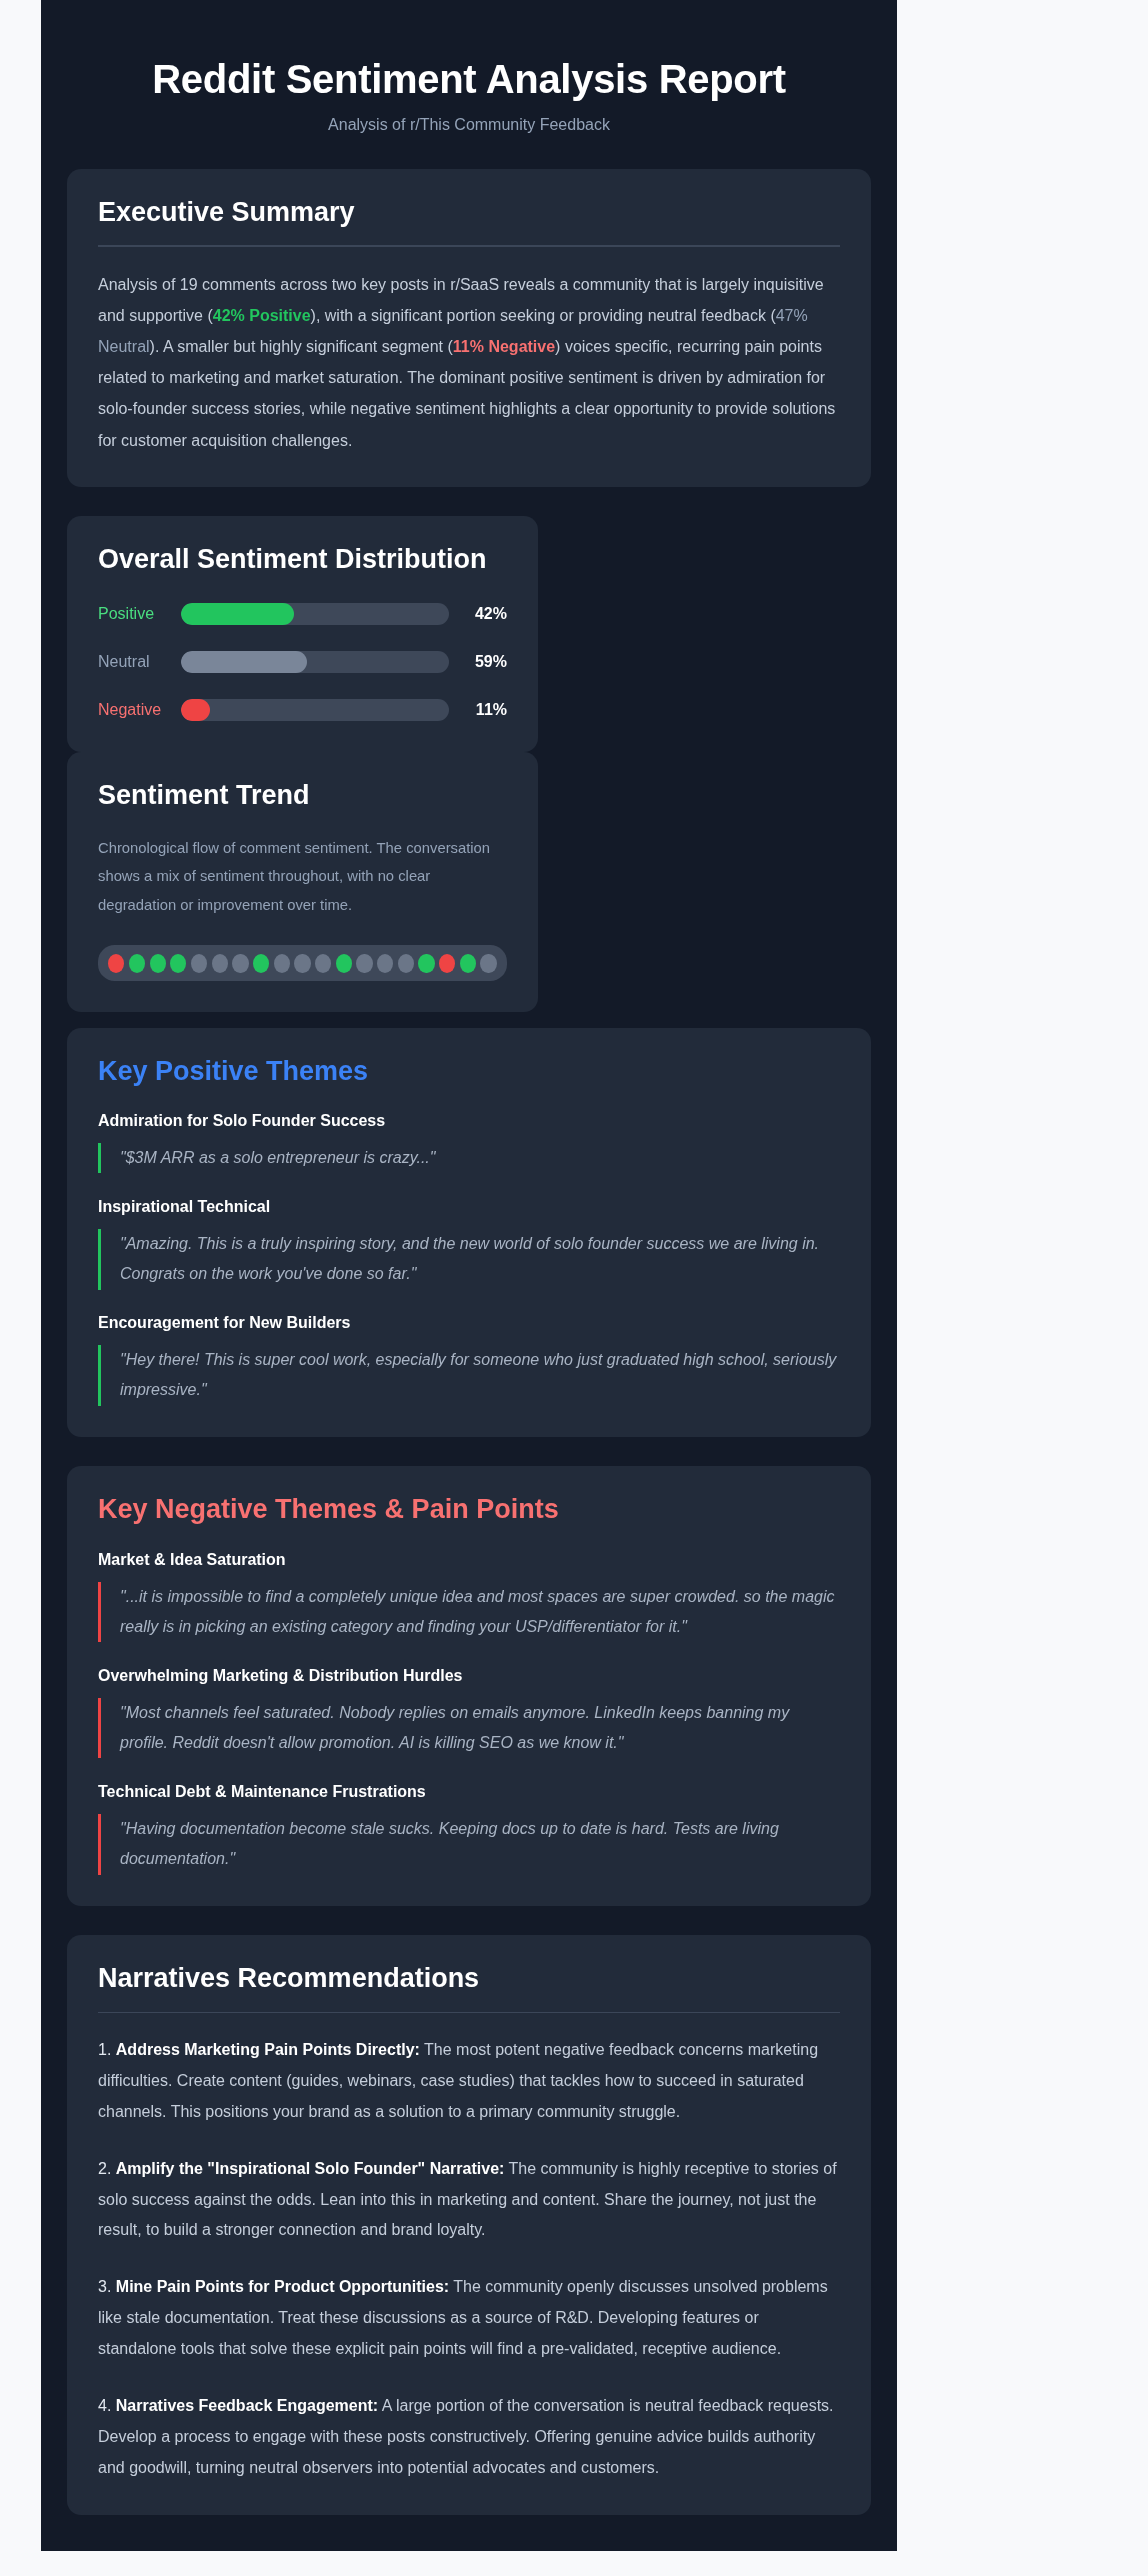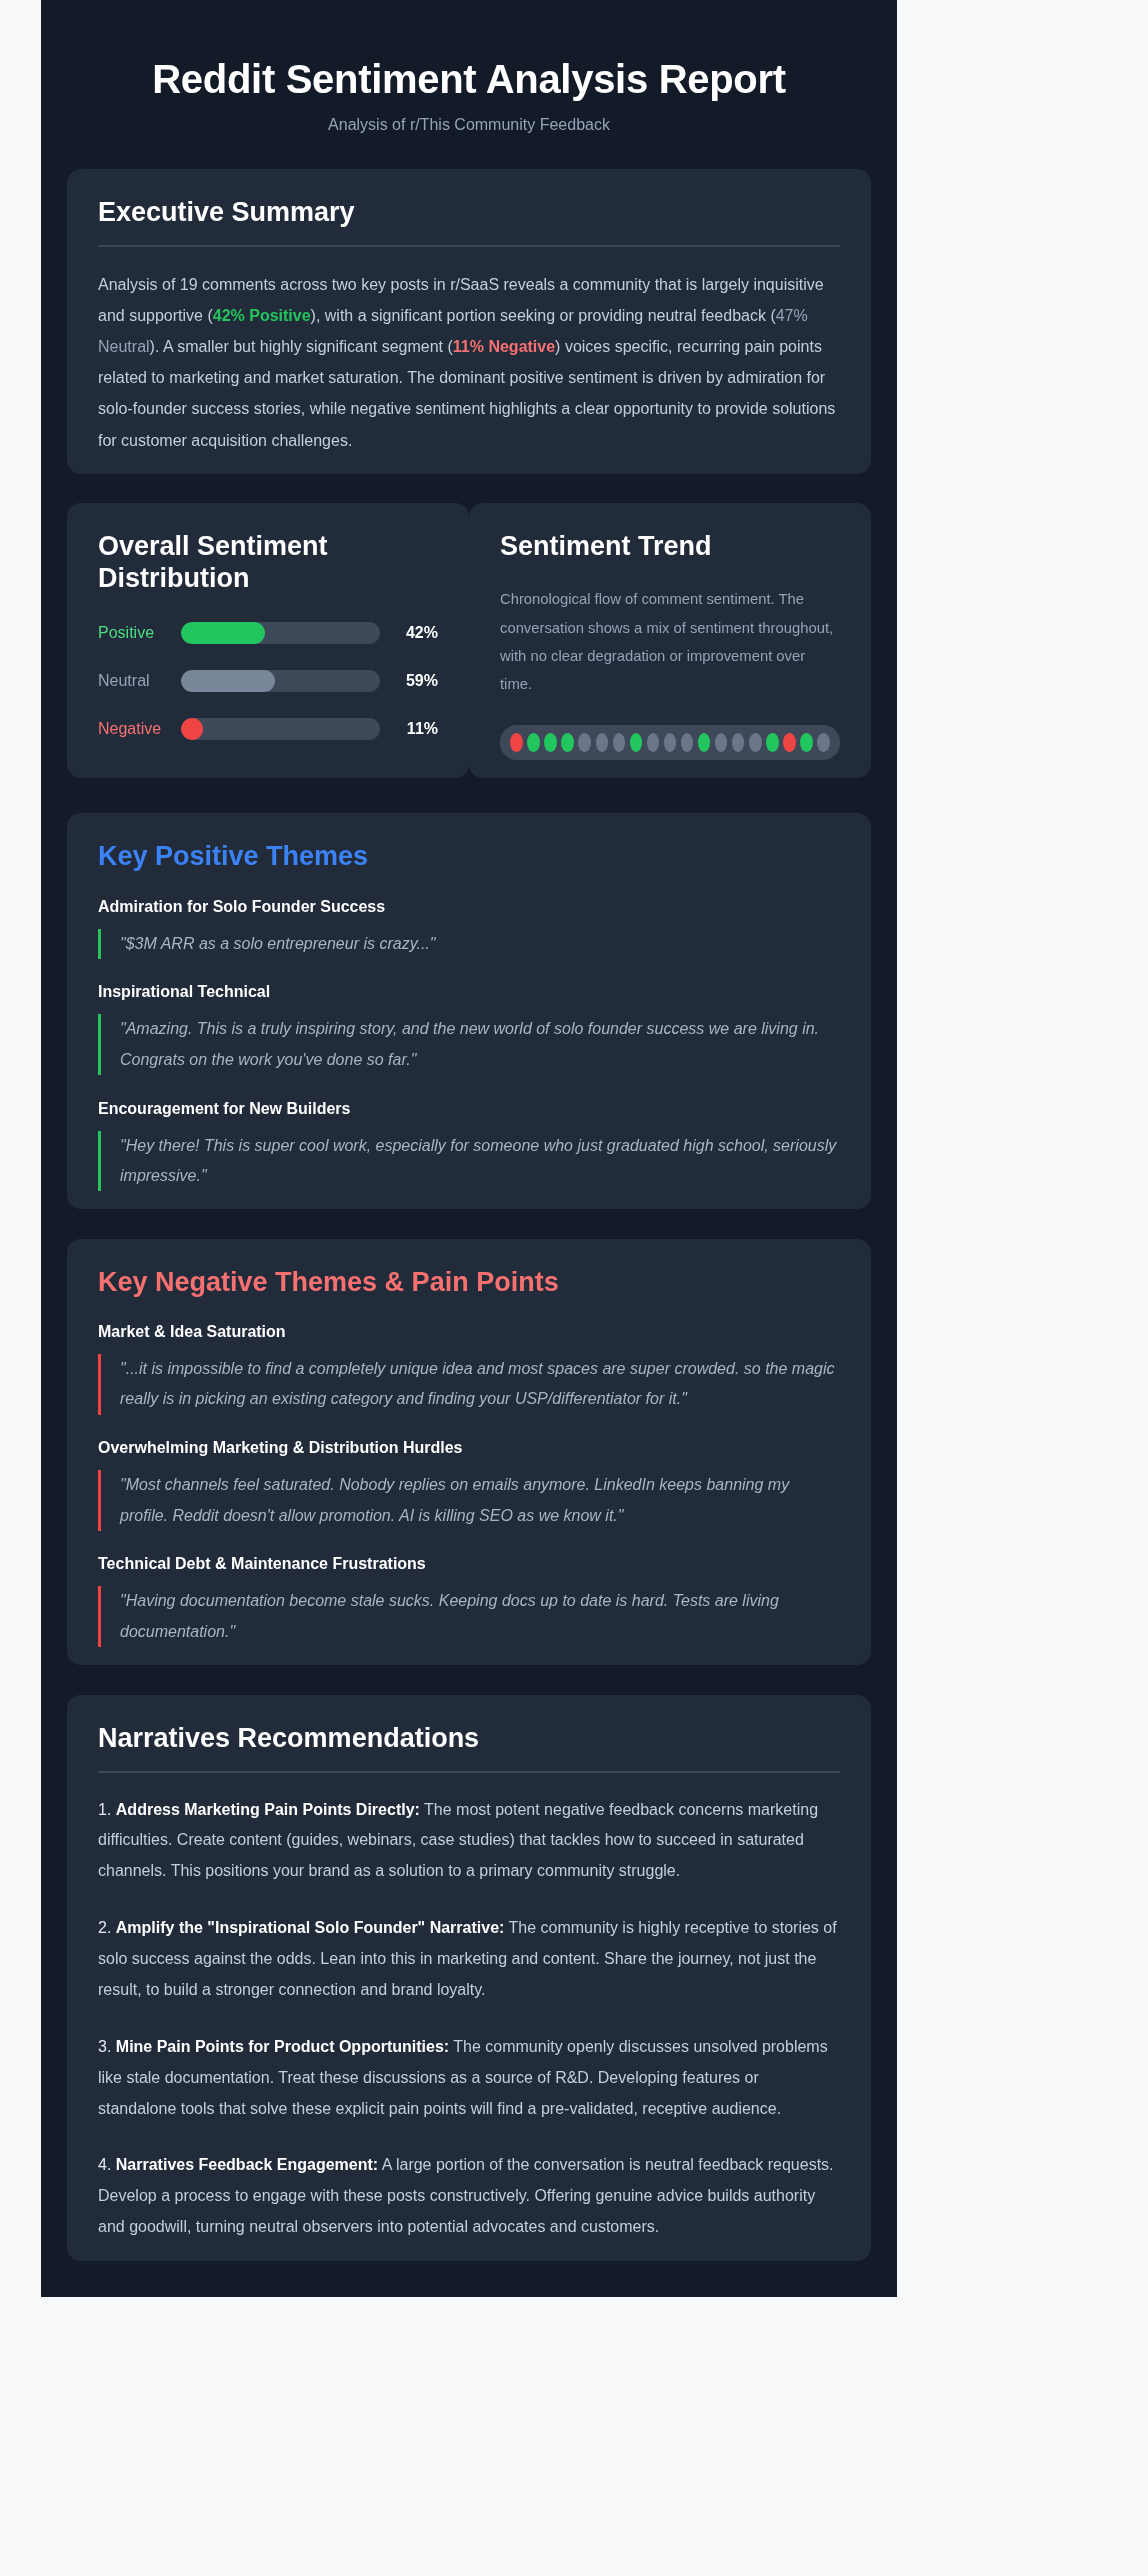--- a/index.html
+++ b/index.html
@@ -37,21 +37,21 @@
     margin-top: 14px;
     font-size: 16px;
     color: #94a3b8;
     font-weight: normal;
   }
 
   
   .card {
     background: #222b3a;
     border-radius: 14px;
-    padding: 28px 31px 18px 31px;
+    padding: 28px 31px 31px 31px;
     margin-bottom: 29.5px;
   }
 
   .card-title {
     font-size: 27px;
     font-weight: bold;
     color: #ffffff;
     line-height: 1.18;
   }
   .card-title.green { color: #3b82f6; }
@@ -69,21 +69,22 @@
     line-height: 1.95;
     color: #c5cedb;
   }
   .hl-positive { color: #22c55e; font-weight: bold; }
   .hl-neutral  { color: #94a3b8; }
   .hl-negative { color: #f87171; font-weight: bold; }
 
   
   .two-col {
     display: flex;
-    margin-bottom: 35px;
+    margin-bottom: 16px;
+    flex-direction: column;
   }
   .two-col .card {
     margin-bottom: 0;
     flex: 1 1 0;
     min-width: 0;
   }
   .col-left  { max-width: 471px; }
   .col-right { max-width: 471px; }
 
   

